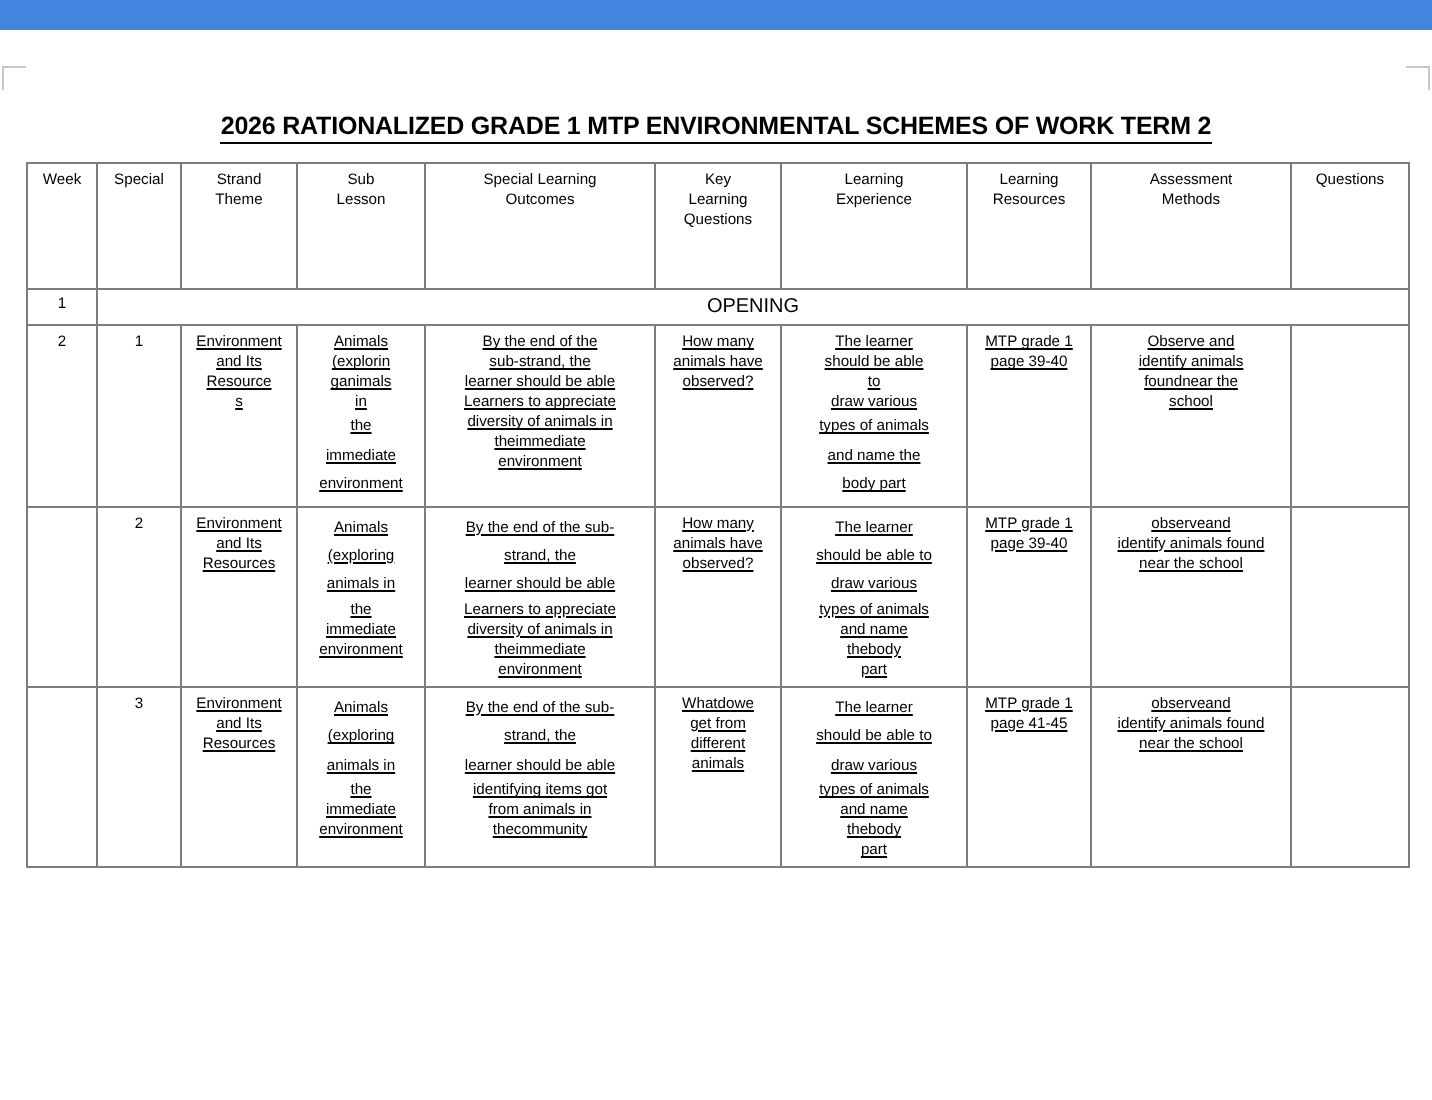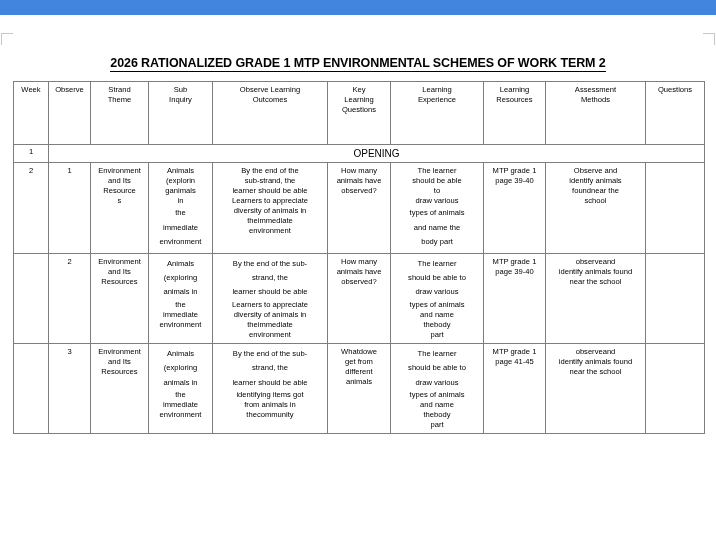--- a/index.html
+++ b/index.html
@@ -85,21 +85,21 @@
     padding-bottom: 2px;
   }
   .opening-cell {
     text-align: center;
     font-size: 10px;
   }
 
   td.cell-loose { line-height: 1.9; }
   td.cell-mixed .tight { line-height: 1.32; }
   td.cell-mixed .loose { line-height: 1.9; }
-  .cell-body { white-space: pre-line; }
+  .cell-body { white-space: pre-line; text-decoration: underline; }
 
   
   col.c-week      { width: 35px; }
   col.c-lesson    { width: 42px; }
   col.c-strand    { width: 58px; }
   col.c-sub       { width: 64px; }
   col.c-slo       { width: 115px; }
   col.c-kiq       { width: 63px; }
   col.c-lexp      { width: 93px; }
   col.c-lres      { width: 62px; }
@@ -132,32 +132,32 @@
         <col class="c-lres">
       <col class="c-assess">
         <col class="c-reflect">
     </colgroup>
     <thead>
       <tr>
         <th>
             <div class="hdr-text">Week</div>
           </th>
         <th>
-            <div class="hdr-text">Observe</div>
+            <div class="hdr-text">Special</div>
           </th>
         <th>
             <div class="hdr-text">Strand
 Theme</div>
           </th>
         <th>
             <div class="hdr-text">Sub
-Inquiry</div>
-          </th>
-        <th>
-            <div class="hdr-text">Observe Learning
+Lesson</div>
+          </th>
+        <th>
+            <div class="hdr-text">Special Learning
 Outcomes</div>
           </th>
         <th>
             <div class="hdr-text">Key
 Learning
 Questions</div>
           </th>
         <th>
             <div class="hdr-text">Learning
 Experience</div>

